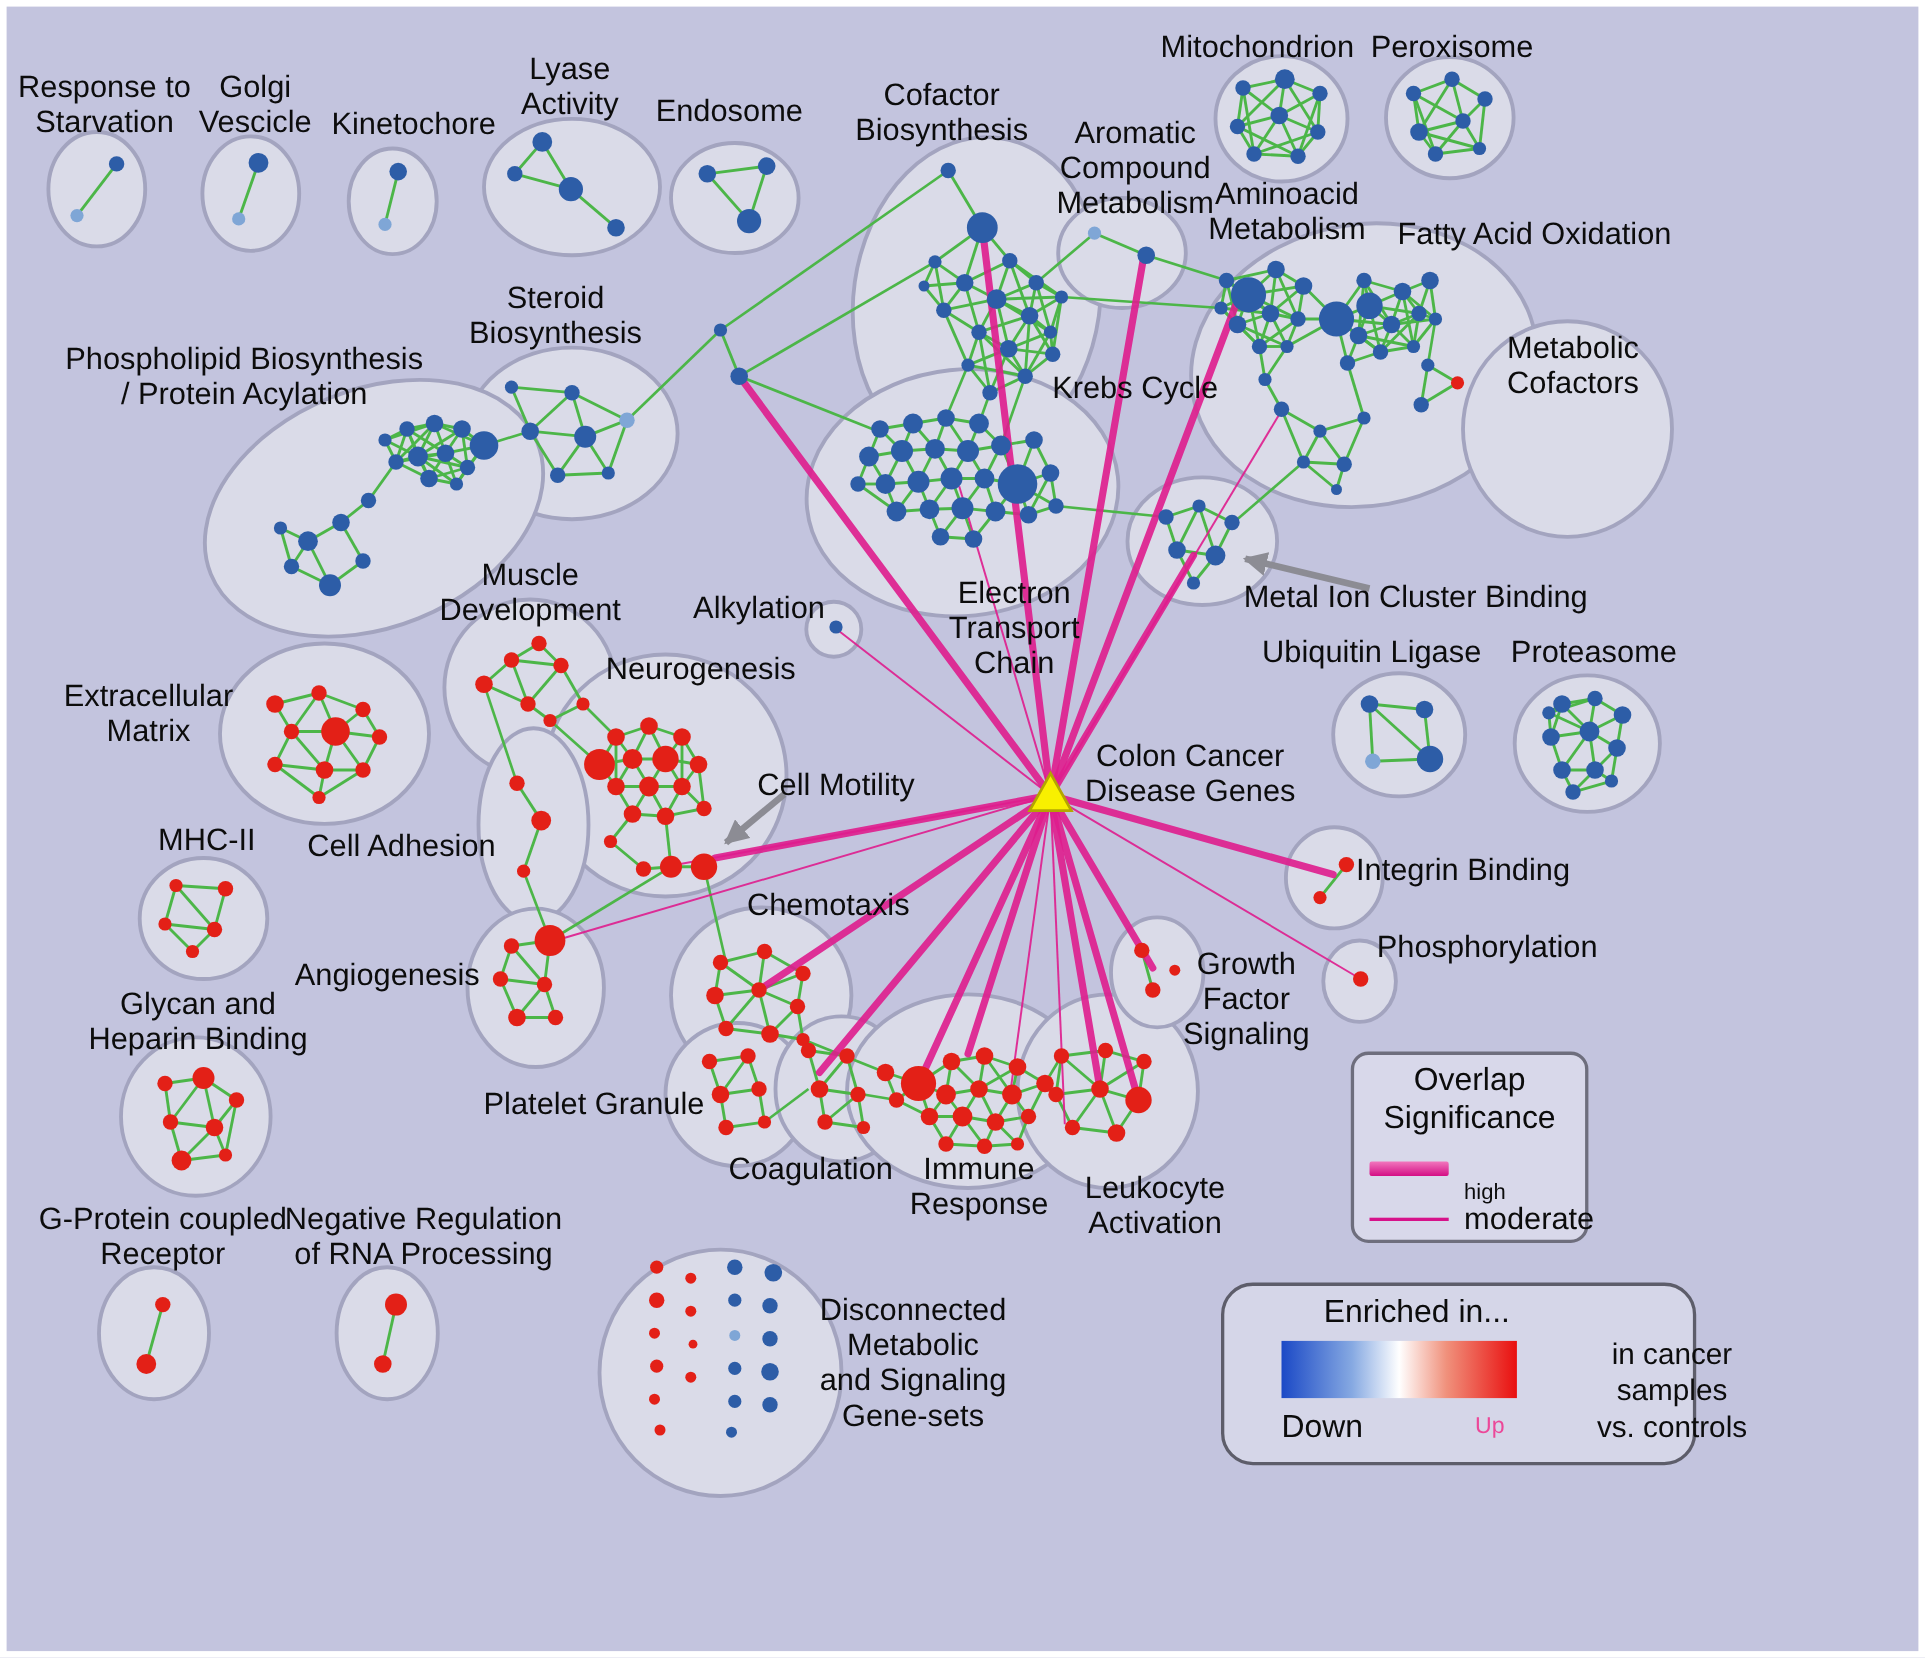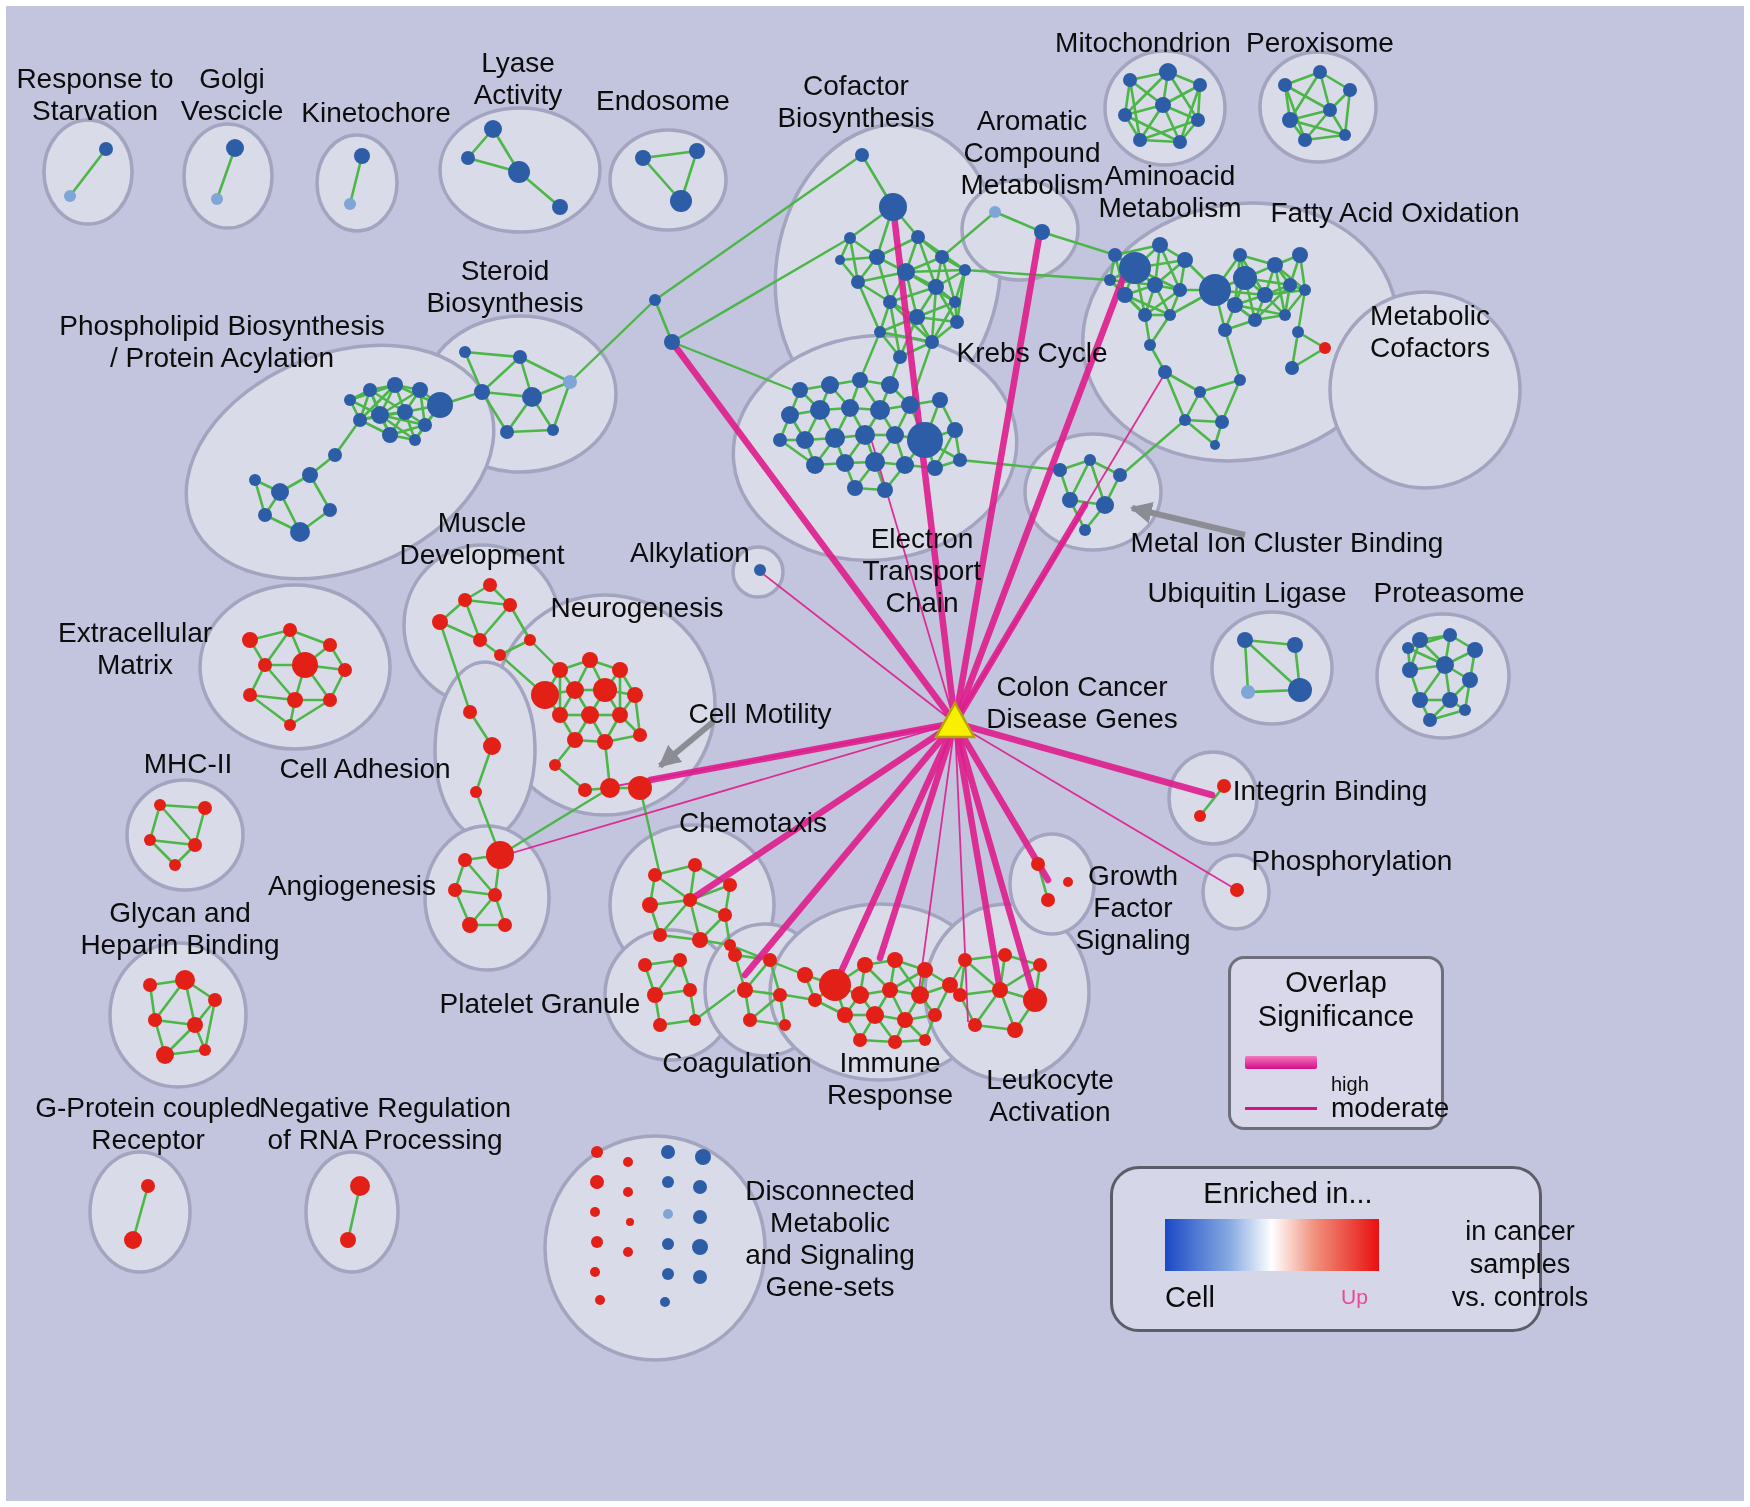--- a/index.html
+++ b/index.html
@@ -979,18 +979,18 @@
 Significance</div>
   <div class="ol-thick"></div>
   <div class="ol-high">high</div>
   <div class="ol-thin"></div>
   <div class="ol-moderate">moderate</div>
 </div>
 
 <div id="enriched-legend" class="legend-box">
   <div class="en-title">Enriched in...</div>
   <div class="en-gradient"></div>
-  <div class="en-down">Cell</div>
+  <div class="en-down">Down</div>
   <div class="en-up">Up</div>
   <div class="en-note">in cancer
 samples
 vs. controls</div>
 </div>
 
 </body></html>

